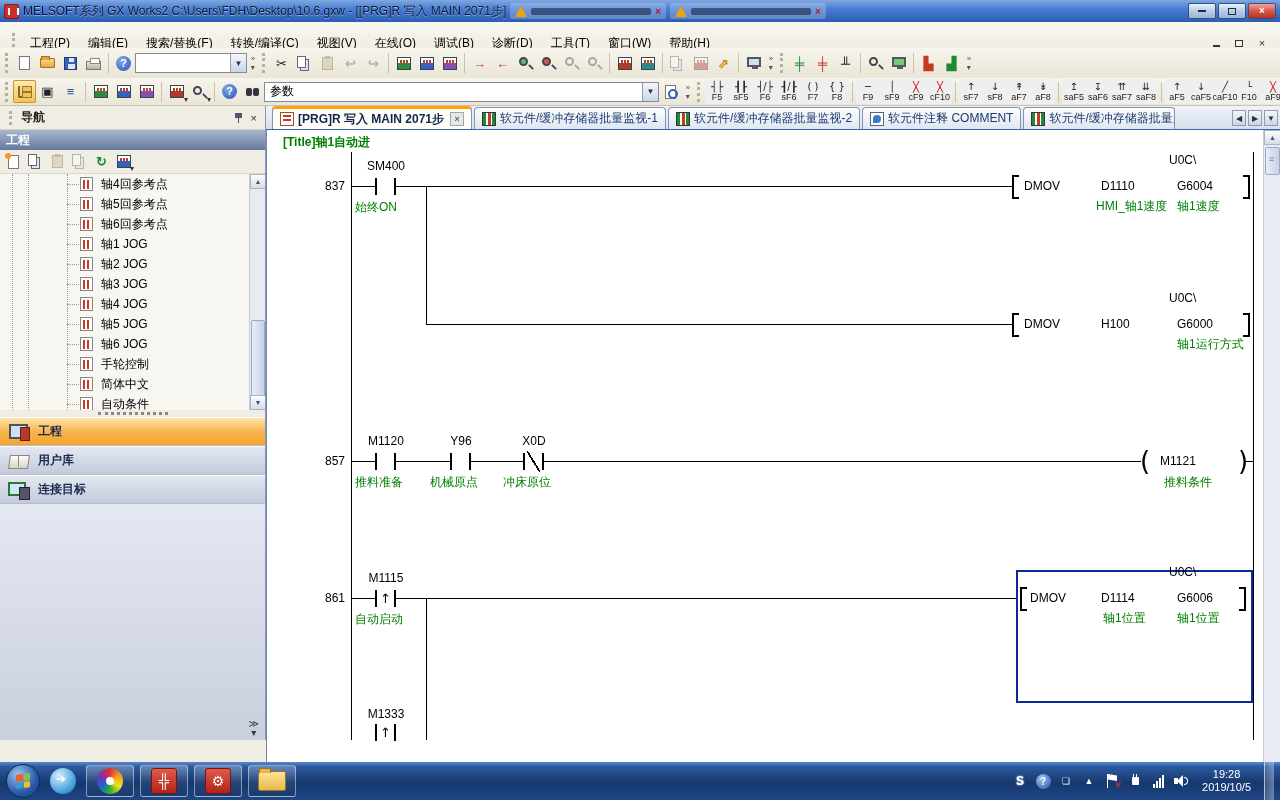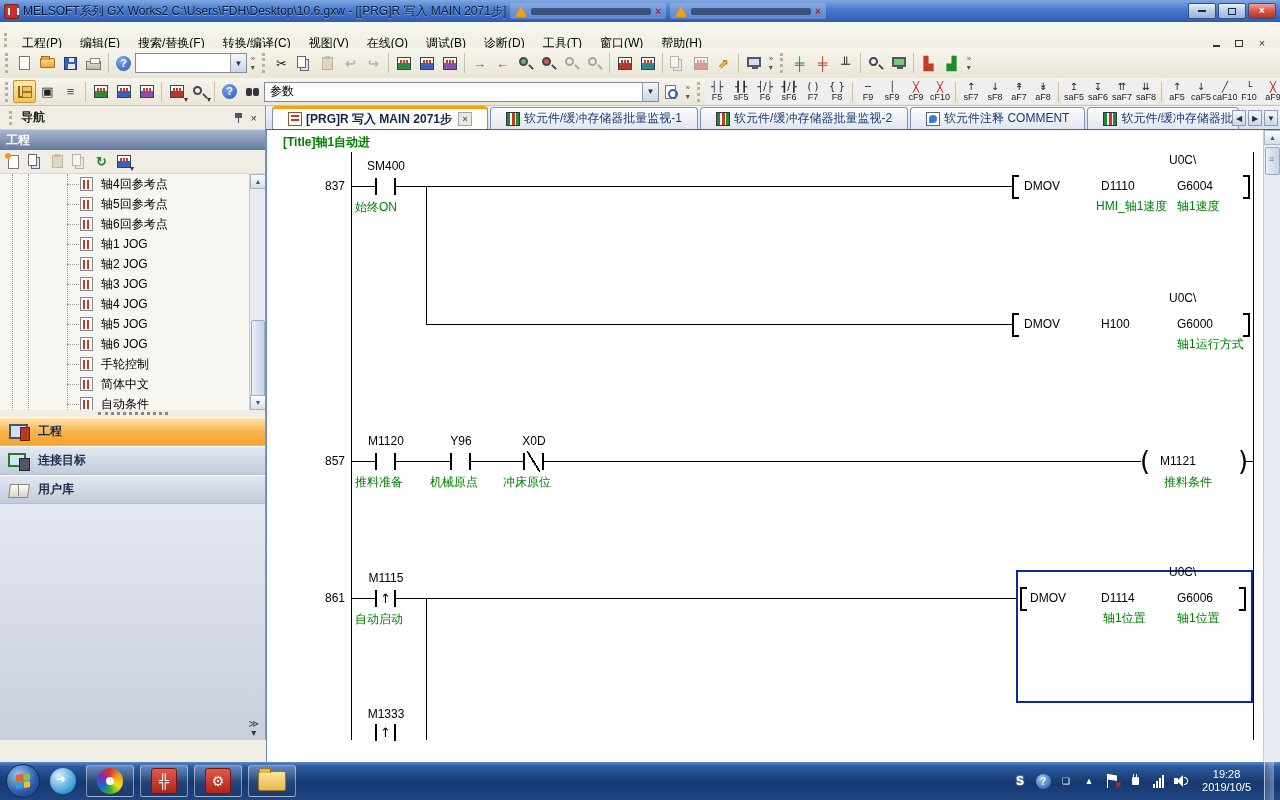--- a/index.html
+++ b/index.html
@@ -22,21 +22,21 @@
   .winbtns{display:flex;gap:2px}
   .wbtn{width:28px;height:16px;border:1px solid #35507e;border-radius:2px;
     background:linear-gradient(#e8f0fb,#b9cbe6 50%,#9cb4d8);display:flex;align-items:center;justify-content:center;
     font-size:10px;color:#1a2a4a;line-height:1}
   .wbtn.close{background:linear-gradient(#f0a49a,#d4584a 50%,#b83224);color:#fff;font-weight:bold}
   .wbtn .minbar{width:8px;height:2px;background:#1a2a4a}
   .wbtn .maxbox{width:8px;height:7px;border:1px solid #1a2a4a}
 
   
   .menubar{position:absolute;left:0;top:22px;width:1280px;height:43px;background:linear-gradient(#f8f7f0,#ece9db);
-    border-bottom:1px solid #d0ccba;display:flex;align-items:center;padding-left:1px}
+    border-bottom:1px solid #d0ccba;display:flex;align-items:center;padding-left:9px}
   .menubar .grip{margin-right:4px}
   .menu-item{padding:4px 9px;cursor:default}
   .mdi-ctrls{margin-left:auto;display:flex;gap:3px;padding-right:8px}
   .mdi-btn{width:20px;height:16px;display:flex;align-items:center;justify-content:center;color:#333;font-size:11px}
   .mdi-btn .minbar{width:7px;height:2px;background:#333;margin-top:6px}
   .mdi-btn .maxbox{width:8px;height:7px;border:1px solid #333}
 
   
   .toolbar{position:absolute;left:0;width:1280px;background:linear-gradient(#f7f5ec,#e9e6d7);display:flex;align-items:center;padding:1px 2px}
   .tb1{top:48px;height:30px}
@@ -133,21 +133,21 @@
   .nbico.book::before{content:"";position:absolute;left:1px;top:3px;width:18px;height:12px;background:linear-gradient(#fdfdfa,#d8d4c4);border:1px solid #8a8a7a;transform:skewX(-8deg)}
   .nbico.book::after{content:"";position:absolute;left:10px;top:3px;width:1px;height:12px;background:#8a8a7a}
   .nbico.net::before{content:"";position:absolute;left:0;top:1px;width:14px;height:10px;border:2px solid #2a7a2a;background:#cfe8f8}
   .nbico.net::after{content:"";position:absolute;left:11px;top:6px;width:9px;height:11px;background:#556;border:1px solid #223}
   .nav-bottom{flex:1;position:relative;background:linear-gradient(#e4e8f2,#c9cfdd)}
   .nav-bottom .more{position:absolute;right:6px;bottom:3px;color:#334;font-size:10px;text-align:center;line-height:9px}
 
   
   .rightcol{flex:1;display:flex;flex-direction:column;min-width:0}
   .tabstrip{height:24px;background:linear-gradient(#eef2f9,#d8e0ee);display:flex;align-items:flex-end;padding:2px 30px 0 6px;position:relative;border-bottom:1px solid #3a62a8}
-  .tab{height:22px;display:flex;align-items:center;gap:4px;padding:0 15px;margin-right:2px;border:1px solid #8094b8;border-bottom:none;
+  .tab{height:22px;display:flex;align-items:center;gap:4px;padding:0 7px;margin-right:2px;border:1px solid #8094b8;border-bottom:none;
     border-radius:4px 4px 0 0;background:linear-gradient(#fdfdfb,#dfe6f2);white-space:nowrap;color:#1b3a70;cursor:default;flex:0 0 auto;overflow:hidden}
   .tab.active{background:#fffef8;border-top:3px solid #f7a30f;font-weight:bold;color:#10264e;height:23px}
   .tab .tclose{width:14px;height:14px;border:1px solid #9aa;background:#e8e8e4;display:flex;align-items:center;justify-content:center;font-size:9px;color:#666;margin-left:2px}
   .tab.cut{max-width:152px}
   .ti{width:14px;height:14px;flex:0 0 auto;position:relative}
   .ti-ladder{background:#fff;border:1px solid #a05030}
   .ti-ladder::before{content:"";position:absolute;left:2px;top:2px;right:2px;height:8px;background:repeating-linear-gradient(#c23b22 0 2px,#fff 2px 4px)}
   .ti-monitor{border:1px solid #334;background:linear-gradient(90deg,#1f8a2f 0 3px,#fff 3px 5px,#c23b22 5px 8px,#fff 8px 9px,#1f8a2f 9px 12px)}
   .ti-comment{background:#fff;border:1px solid #567}
   .ti-comment::before{content:"";position:absolute;left:2px;top:2px;width:8px;height:8px;background:#3a7ad0;border-radius:50% 50% 50% 0}
@@ -568,26 +568,26 @@
         </div>
       </div>
       <div class="splitter">
           <i class="dots"></i>
         </div>
       <div class="nav-btn active">
         <i class="nbico pc"></i>
         <span>工程</span>
       </div>
       <div class="nav-btn">
+        <i class="nbico book"></i>
+        <span>用户库</span>
+      </div>
+      <div class="nav-btn">
         <i class="nbico net"></i>
         <span>连接目标</span>
-      </div>
-      <div class="nav-btn">
-        <i class="nbico book"></i>
-        <span>用户库</span>
       </div>
       <div class="nav-bottom">
         <span class="more"><span>≫</span><br>▾</span>
       </div>
     </div>
 
     <div class="rightcol">
       <div class="tabstrip">
         <span class="tab active">
           <i class="ti ti-ladder"></i>

